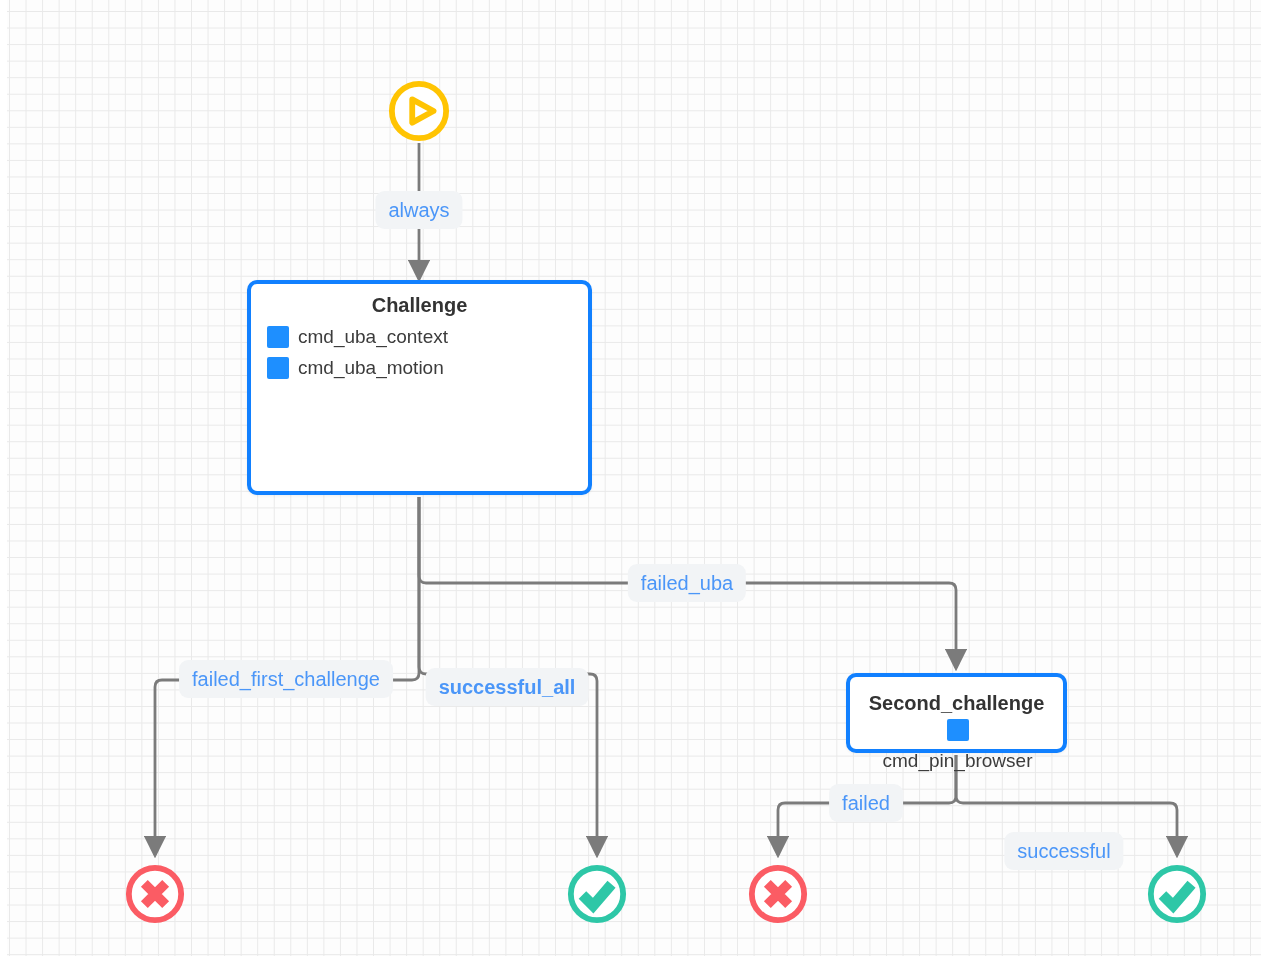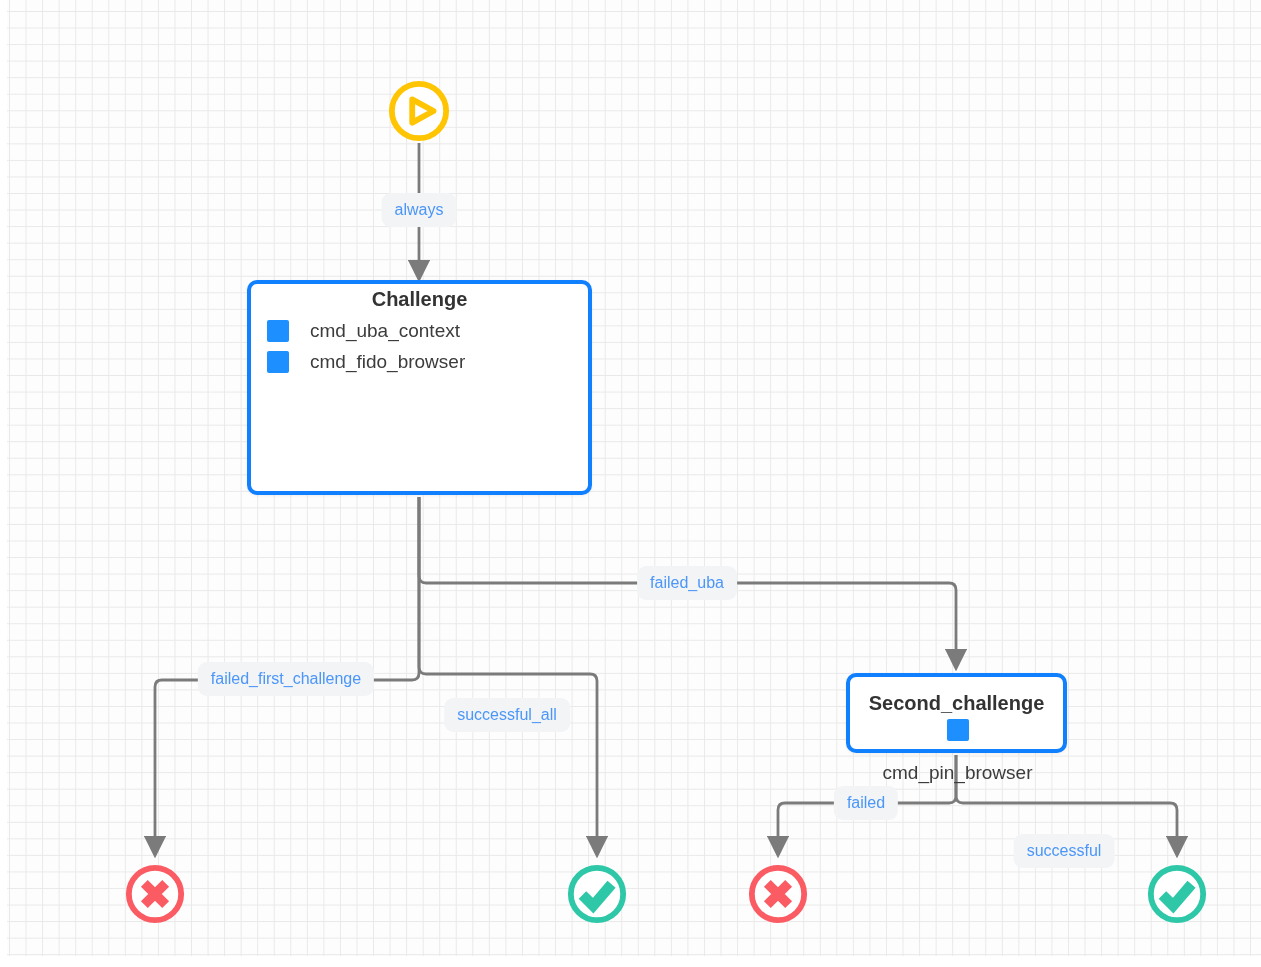--- a/index.html
+++ b/index.html
@@ -18,21 +18,21 @@
       linear-gradient(to bottom,#e9e9e9 1px,transparent 1px);
     background-size:16.55px 16.55px;
     background-position:2px 11px;
   }
   svg.edges{position:absolute;left:0;top:0;z-index:2;}
   .edge-label{
     position:absolute;z-index:4;
     transform:translate(-50%,-50%);
     background:#f2f4f6;
     color:#4b96f8;
-    font-size:16px;
+    font-size:20px;
     line-height:1;
     padding:9px 13px;
     border-radius:9px;
     white-space:nowrap;
   }
   .node-box{
     position:absolute;z-index:3;
     background:#ffffff;
     border:4px solid #1180ff;
     border-radius:10px;
@@ -41,32 +41,32 @@
     color:#3c3c3c;
   }
   .node-title{
     text-align:center;
     font-weight:bold;
     font-size:20px;
     color:#333333;
     margin:4px 0 4px 0;
   }
   .cmd-row{
-    display:flex;align-items:center;gap:21px;
+    display:flex;align-items:center;gap:9px;
     margin:9px 0 9px 2px;
   }
   .cmd-chip{
     width:22px;height:22px;flex:0 0 22px;
     background:#1e8fff;border-radius:2px;
   }
   .cmd-text{
     font-size:19px;color:#3c3c3c;white-space:nowrap;
   }
   .icon-node{position:absolute;z-index:3;width:62px;height:62px;}
-  .challenge-box{left:247px;top:280px;width:345px;height:215px;padding:0 14px;}
+  .challenge-box{left:247px;top:280px;width:345px;height:215px;padding:6px 14px;}
   .second-box{left:846px;top:673px;width:221px;height:80px;padding:11px 12px;}
 </style>
 </head>
 <body>
 
 <div class="stage">
   <div class="grid"></div>
 
   <svg class="edges" width="1261" height="967">
     <defs>
@@ -92,36 +92,36 @@
   </div>
 
   <div class="node-box challenge-box">
     <div class="node-title">Challenge</div>
     <div class="cmd-row">
       <span class="cmd-chip"></span>
       <span class="cmd-text">cmd_uba_context</span>
     </div>
     <div class="cmd-row">
       <span class="cmd-chip"></span>
-      <span class="cmd-text">cmd_fido_browser</span>
+      <span class="cmd-text">cmd_uba_motion</span>
     </div>
   </div>
 
   <div class="node-box second-box">
     <div class="node-title">Second_challenge</div>
     <div class="cmd-row" style="margin-top:2px;flex-direction:column;">
       <span class="cmd-chip"></span>
       <span class="cmd-text">cmd_pin_browser</span>
     </div>
   </div>
 
   <div class="edge-label" style="left:419px;top:210px;">always</div>
   <div class="edge-label" style="left:687px;top:583px;">failed_uba</div>
   <div class="edge-label" style="left:286px;top:679px;">failed_first_challenge</div>
-  <div class="edge-label" style="left:507px;top:715px;">successful_all</div>
+  <div class="edge-label" style="left:507px;top:687px;font-weight:bold;">successful_all</div>
   <div class="edge-label" style="left:866px;top:803px;">failed</div>
   <div class="edge-label" style="left:1064px;top:851px;">successful</div>
 
   <div class="icon-node" style="left:124px;top:863px;">
     <svg width="62" height="62" viewBox="0 0 64 64">
       <circle cx="32" cy="32" r="27" fill="#ffffff" stroke="#fb5c64" stroke-width="6"></circle>
       <path d="M21,21 L43,43 M43,21 L21,43" stroke="#fb5c64" stroke-width="10" stroke-linecap="butt"></path>
     </svg>
   </div>
   <div class="icon-node" style="left:566px;top:863px;">

